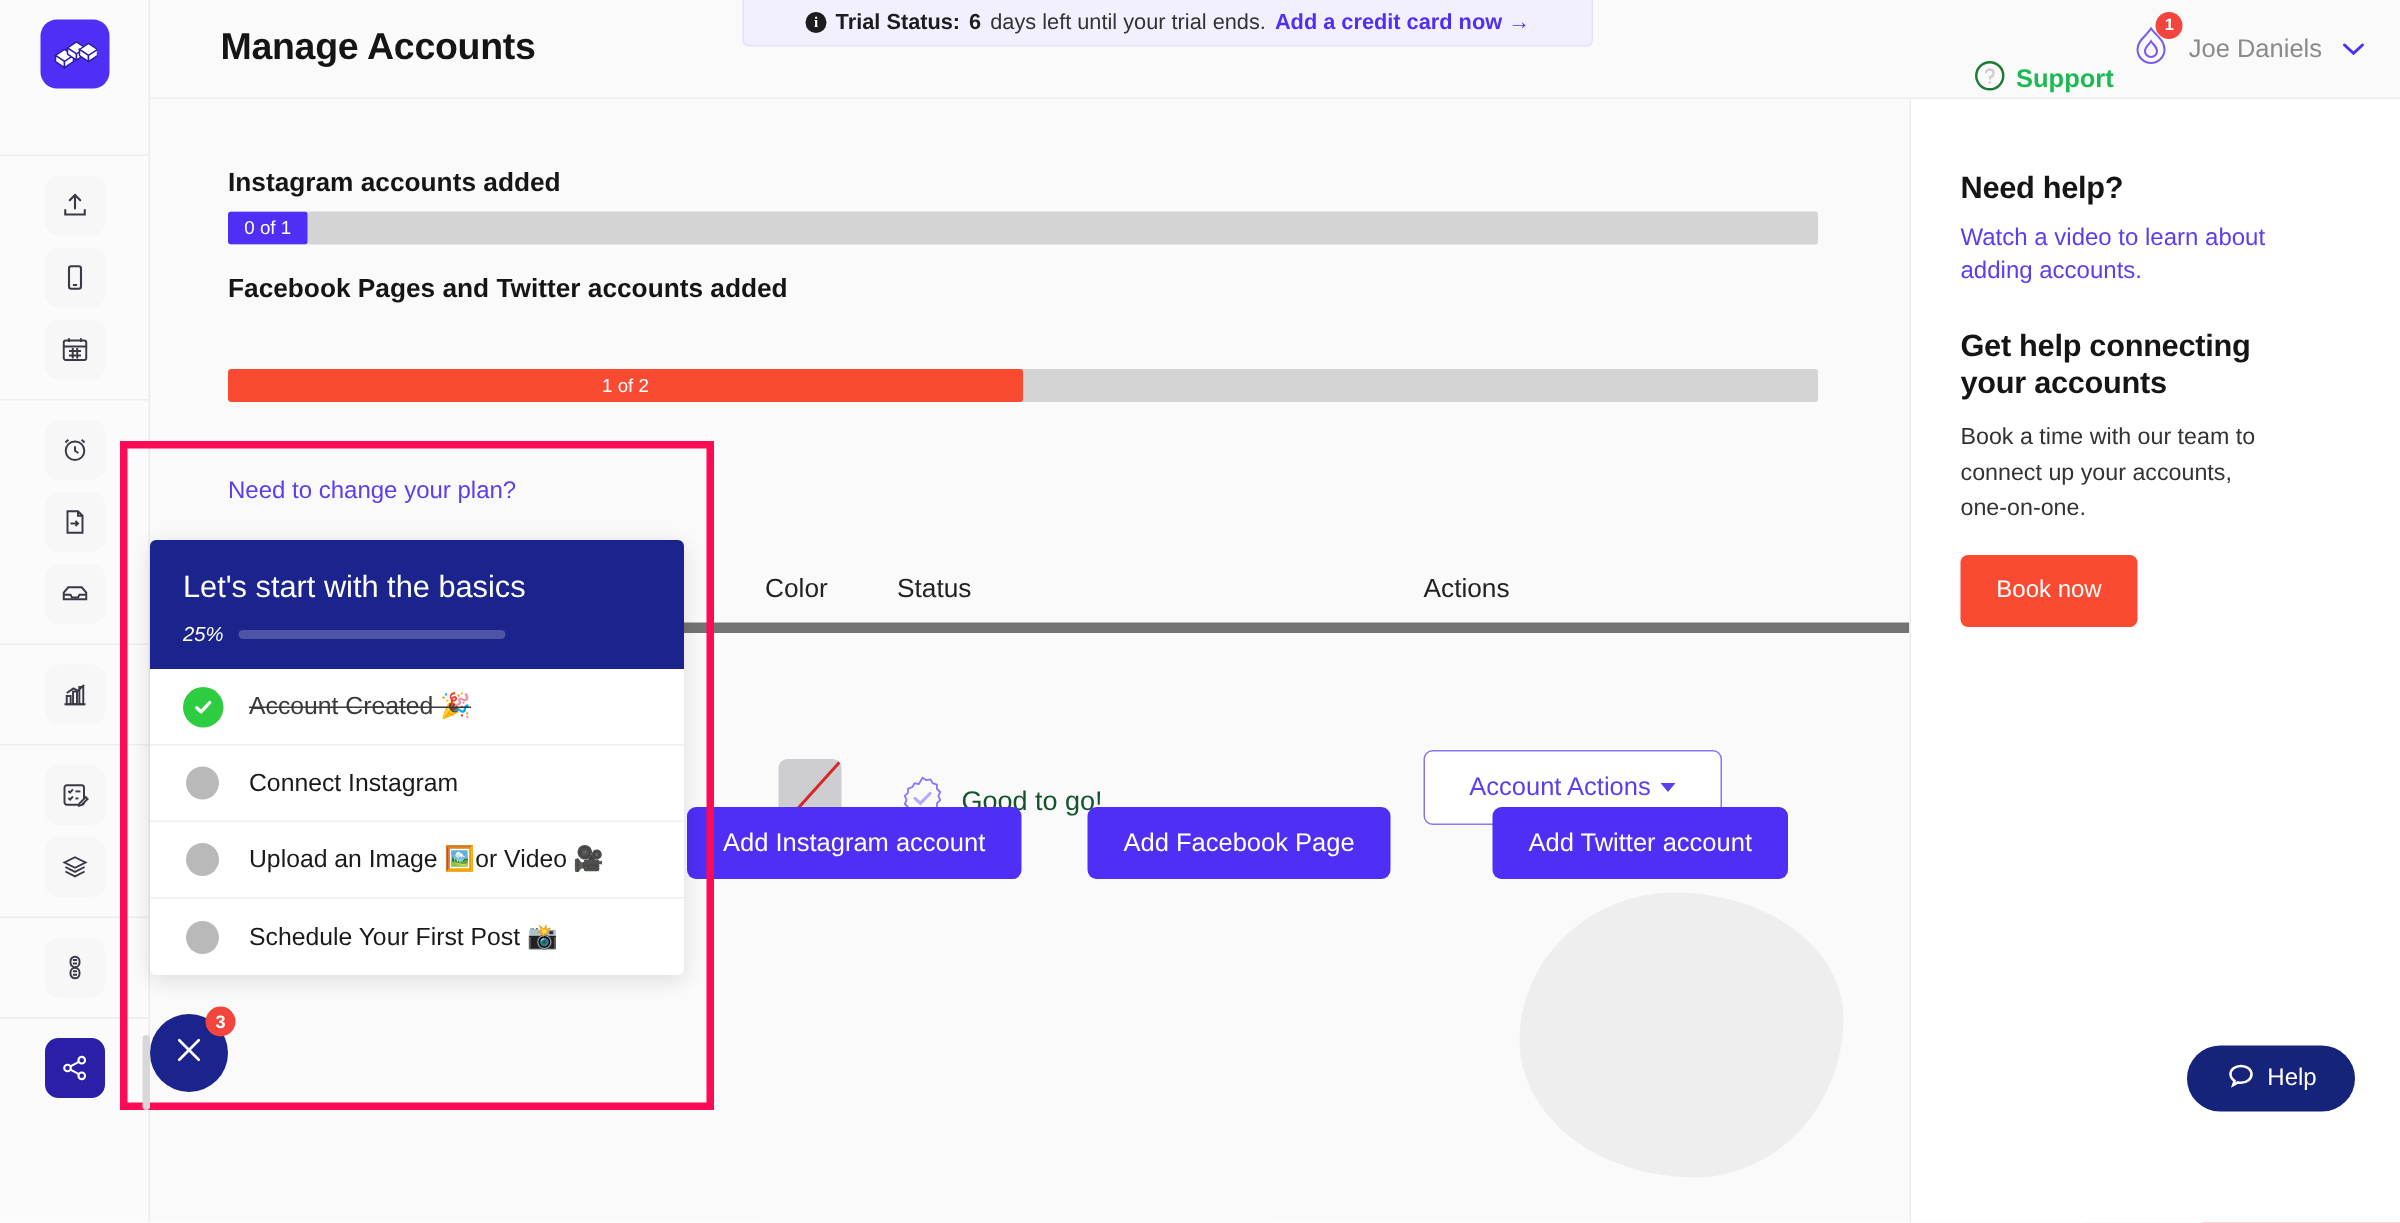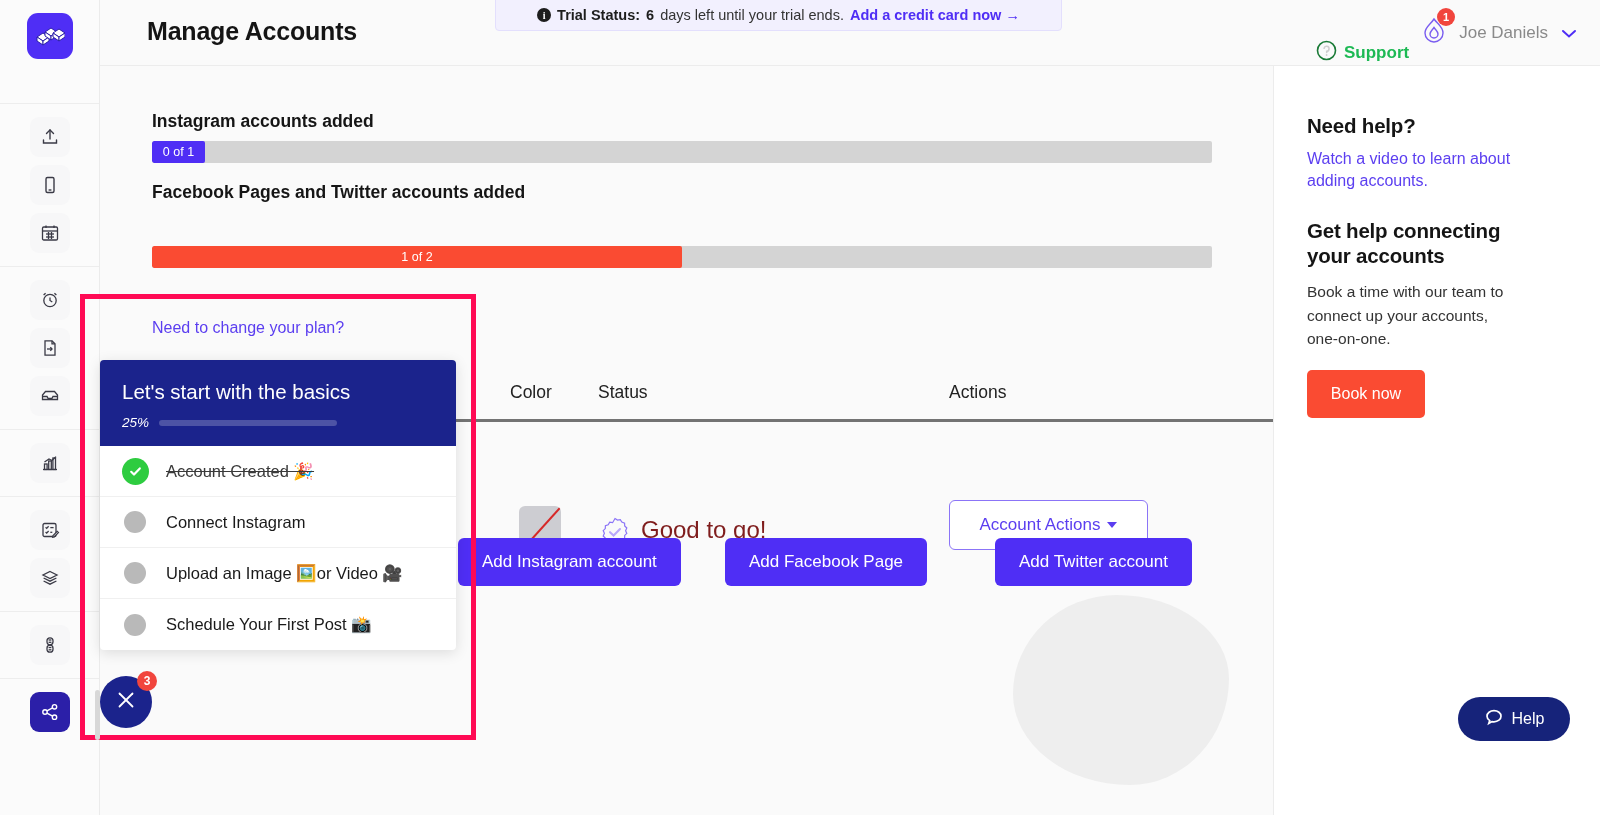--- a/index.html
+++ b/index.html
@@ -114,36 +114,36 @@
     color: #fff; font-size: 12.5px; border-radius: 2px;
   }
   .plan-link {
     position: absolute; left: 52px; top: 253px; font-size: 16px;
     color: #5b3ef0; text-decoration: none; cursor: pointer;
   }
 
   
   .thead {
     position: absolute; left: 0; top: 302px; width: 1173px; height: 54px;
-    border-bottom: 3px solid #737373;
+    border-bottom: 7px solid #737373;
   }
   .th { position: absolute; top: 14px; font-size: 17.5px; color: #222; }
   .trow { position: absolute; left: 0; top: 356px; width: 1173px; height: 110px; }
   .swatch {
     position: absolute; left: 419px; top: 84px; width: 42px; height: 48px;
     background: #cdcdd2; border-radius: 6px; overflow: hidden;
   }
   .swatch .slash {
     position: absolute; left: 50%; top: 50%; width: 66px; height: 2px;
     background: #d62828; transform: translate(-50%,-50%) rotate(-48deg);
   }
   .status-cell {
     position: absolute; left: 499px; top: 94px;
-    display: flex; gap: 10px;
-    font-size: 24px; color: #7f1d1d;
+    display: flex; align-items: center; gap: 10px;
+    font-size: 18px; color: #14532d;
   }
   .acct-actions-btn {
     position: absolute; left: 849px; top: 78px; width: 199px; height: 50px;
     border: 1.5px solid #8b74f7; border-radius: 6px; background: #fff;
     color: #5b3ef0; font-size: 17px; cursor: pointer;
     display: flex; align-items: center; justify-content: center; gap: 7px;
     font-family: "Liberation Sans", sans-serif;
   }
   .tri-down {
     width: 0; height: 0; border-left: 5px solid transparent;

